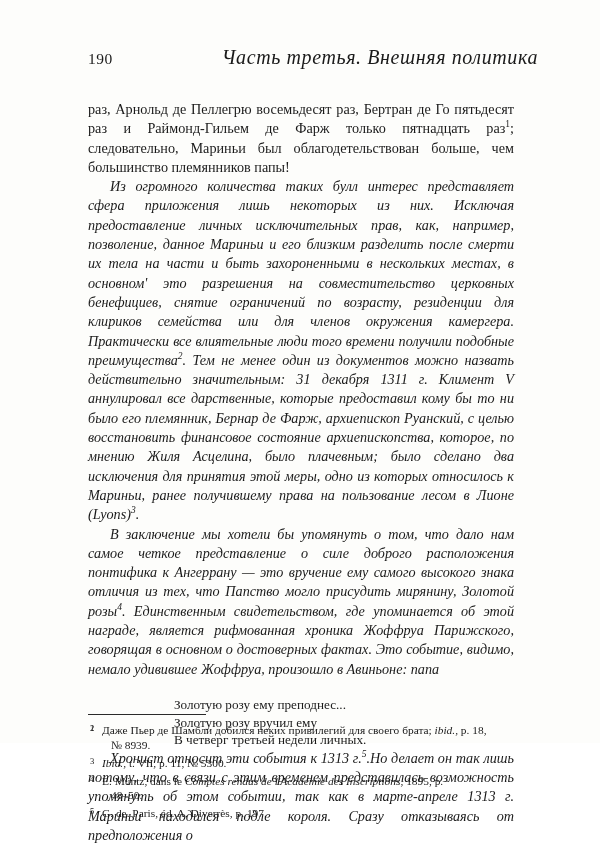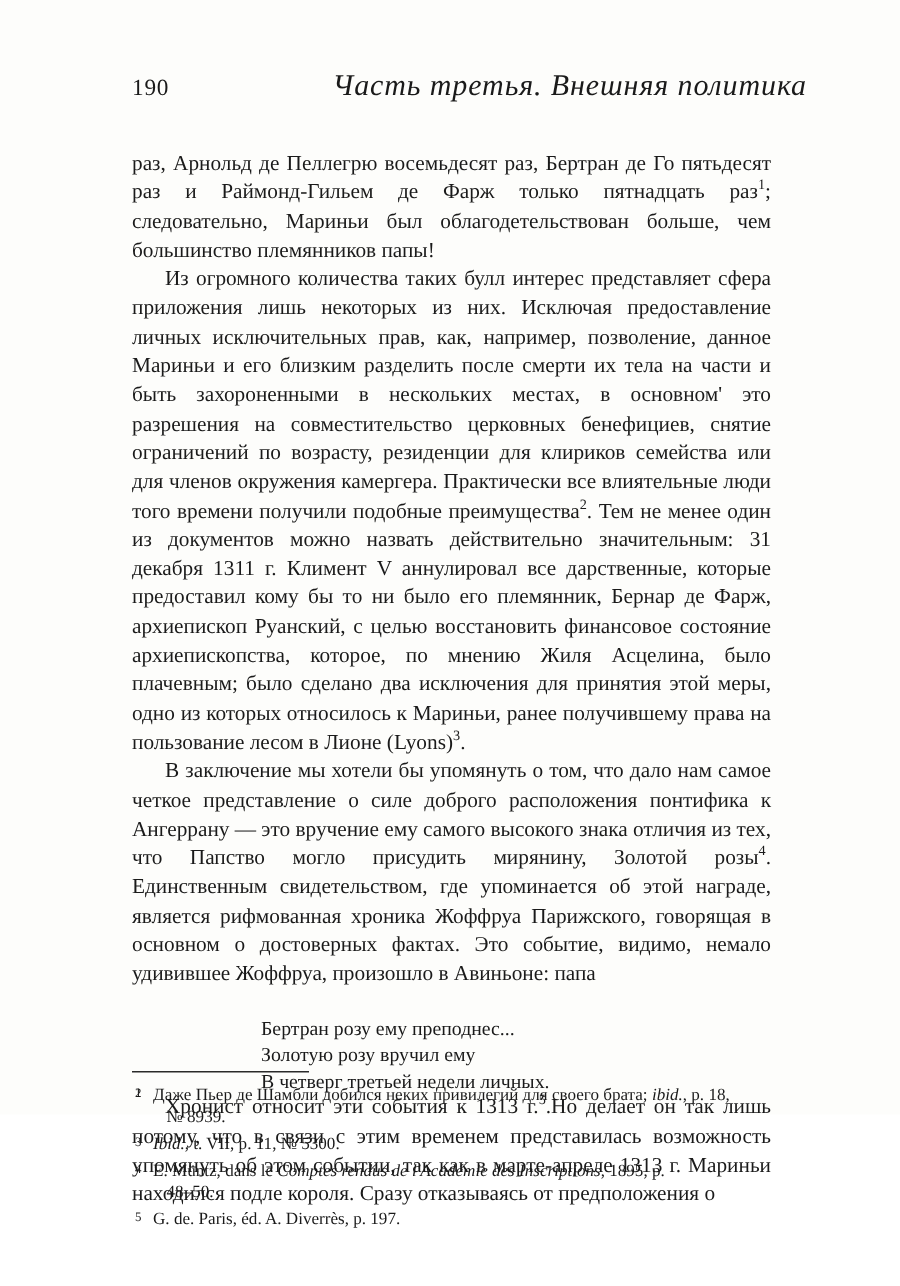--- a/index.html
+++ b/index.html
@@ -51,20 +51,21 @@
   p.para {
     margin: 0;
     font-size: 14.2px;
     line-height: 19.3px;
     text-align: justify;
     text-align-last: left;
     hyphens: manual;
   }
   p.para.indent {
     text-indent: 22px;
+    font-style: italic;
   }
   sup {
     font-size: 9.5px;
     vertical-align: super;
     line-height: 0;
   }
   .verse {
     margin: 17px 0 0 0;
     padding-left: 86px;
     font-size: 13.2px;
@@ -120,21 +121,21 @@
     <span class="page-number">190</span>
     <span class="running-head">Часть третья. Внешняя политика</span>
   </div>
 
   <div class="body-block">
     <p class="para"><span>раз, Арнольд де Пеллегрю восемьдесят раз, Бертран де Го пятьдесят раз и Раймонд-Гильем де Фарж только пятнадцать раз</span><sup>1</sup><span>; следовательно, Мариньи был облагодетельствован больше, чем большинство племянников папы!</span></p>
     <p class="para indent"><span>Из огромного количества таких булл интерес представляет сфера приложения лишь некоторых из них. Исключая предоставление личных исключительных прав, как, например, позволение, данное Мариньи и его близким разделить после смерти их тела на части и быть захороненными в нескольких местах, в основном' это разрешения на совместительство церковных бенефициев, снятие ограничений по возрасту, резиденции для клириков семейства или для членов окружения камергера. Практически все влиятельные люди того времени получили подобные преимущества</span><sup>2</sup><span>. Тем не менее один из документов можно назвать действительно значительным: 31 декабря 1311 г. Климент V аннулировал все дарственные, которые предоставил кому бы то ни было его племянник, Бернар де Фарж, архиепископ Руанский, с целью восстановить финансовое состояние архиепископства, которое, по мнению Жиля Асцелина, было плачевным; было сделано два исключения для принятия этой меры, одно из которых относилось к Мариньи, ранее получившему права на пользование лесом в Лионе (Lyons)</span><sup>3</sup><span>.</span></p>
     <p class="para indent"><span>В заключение мы хотели бы упомянуть о том, что дало нам самое четкое представление о силе доброго расположения понтифика к Ангеррану — это вручение ему самого высокого знака отличия из тех, что Папство могло присудить мирянину, Золотой розы</span><sup>4</sup><span>. Единственным свидетельством, где упоминается об этой награде, является рифмованная хроника Жоффруа Парижского, говорящая в основном о достоверных фактах. Это событие, видимо, немало удивившее Жоффруа, произошло в Авиньоне: папа</span></p>
 
     <div class="verse">
-      <div>Бертран розу ему преподнес...</div>
+      <div>Золотую розу ему преподнес...</div>
       <div>Золотую розу вручил ему</div>
       <div>В четверг третьей недели личных.</div>
     </div>
 
     <p class="para indent after-verse"><span>Хронист относит эти события к 1313 г.</span><sup>5</sup><span>.Но делает он так лишь потому, что в связи с этим временем представилась возможность упомянуть об этом событии, так как в марте-апреле 1313 г. Мариньи находился подле короля. Сразу отказываясь от предположения о</span></p>
   </div>
 
   <div class="notes">
     <div class="notes-rule"></div>
 

